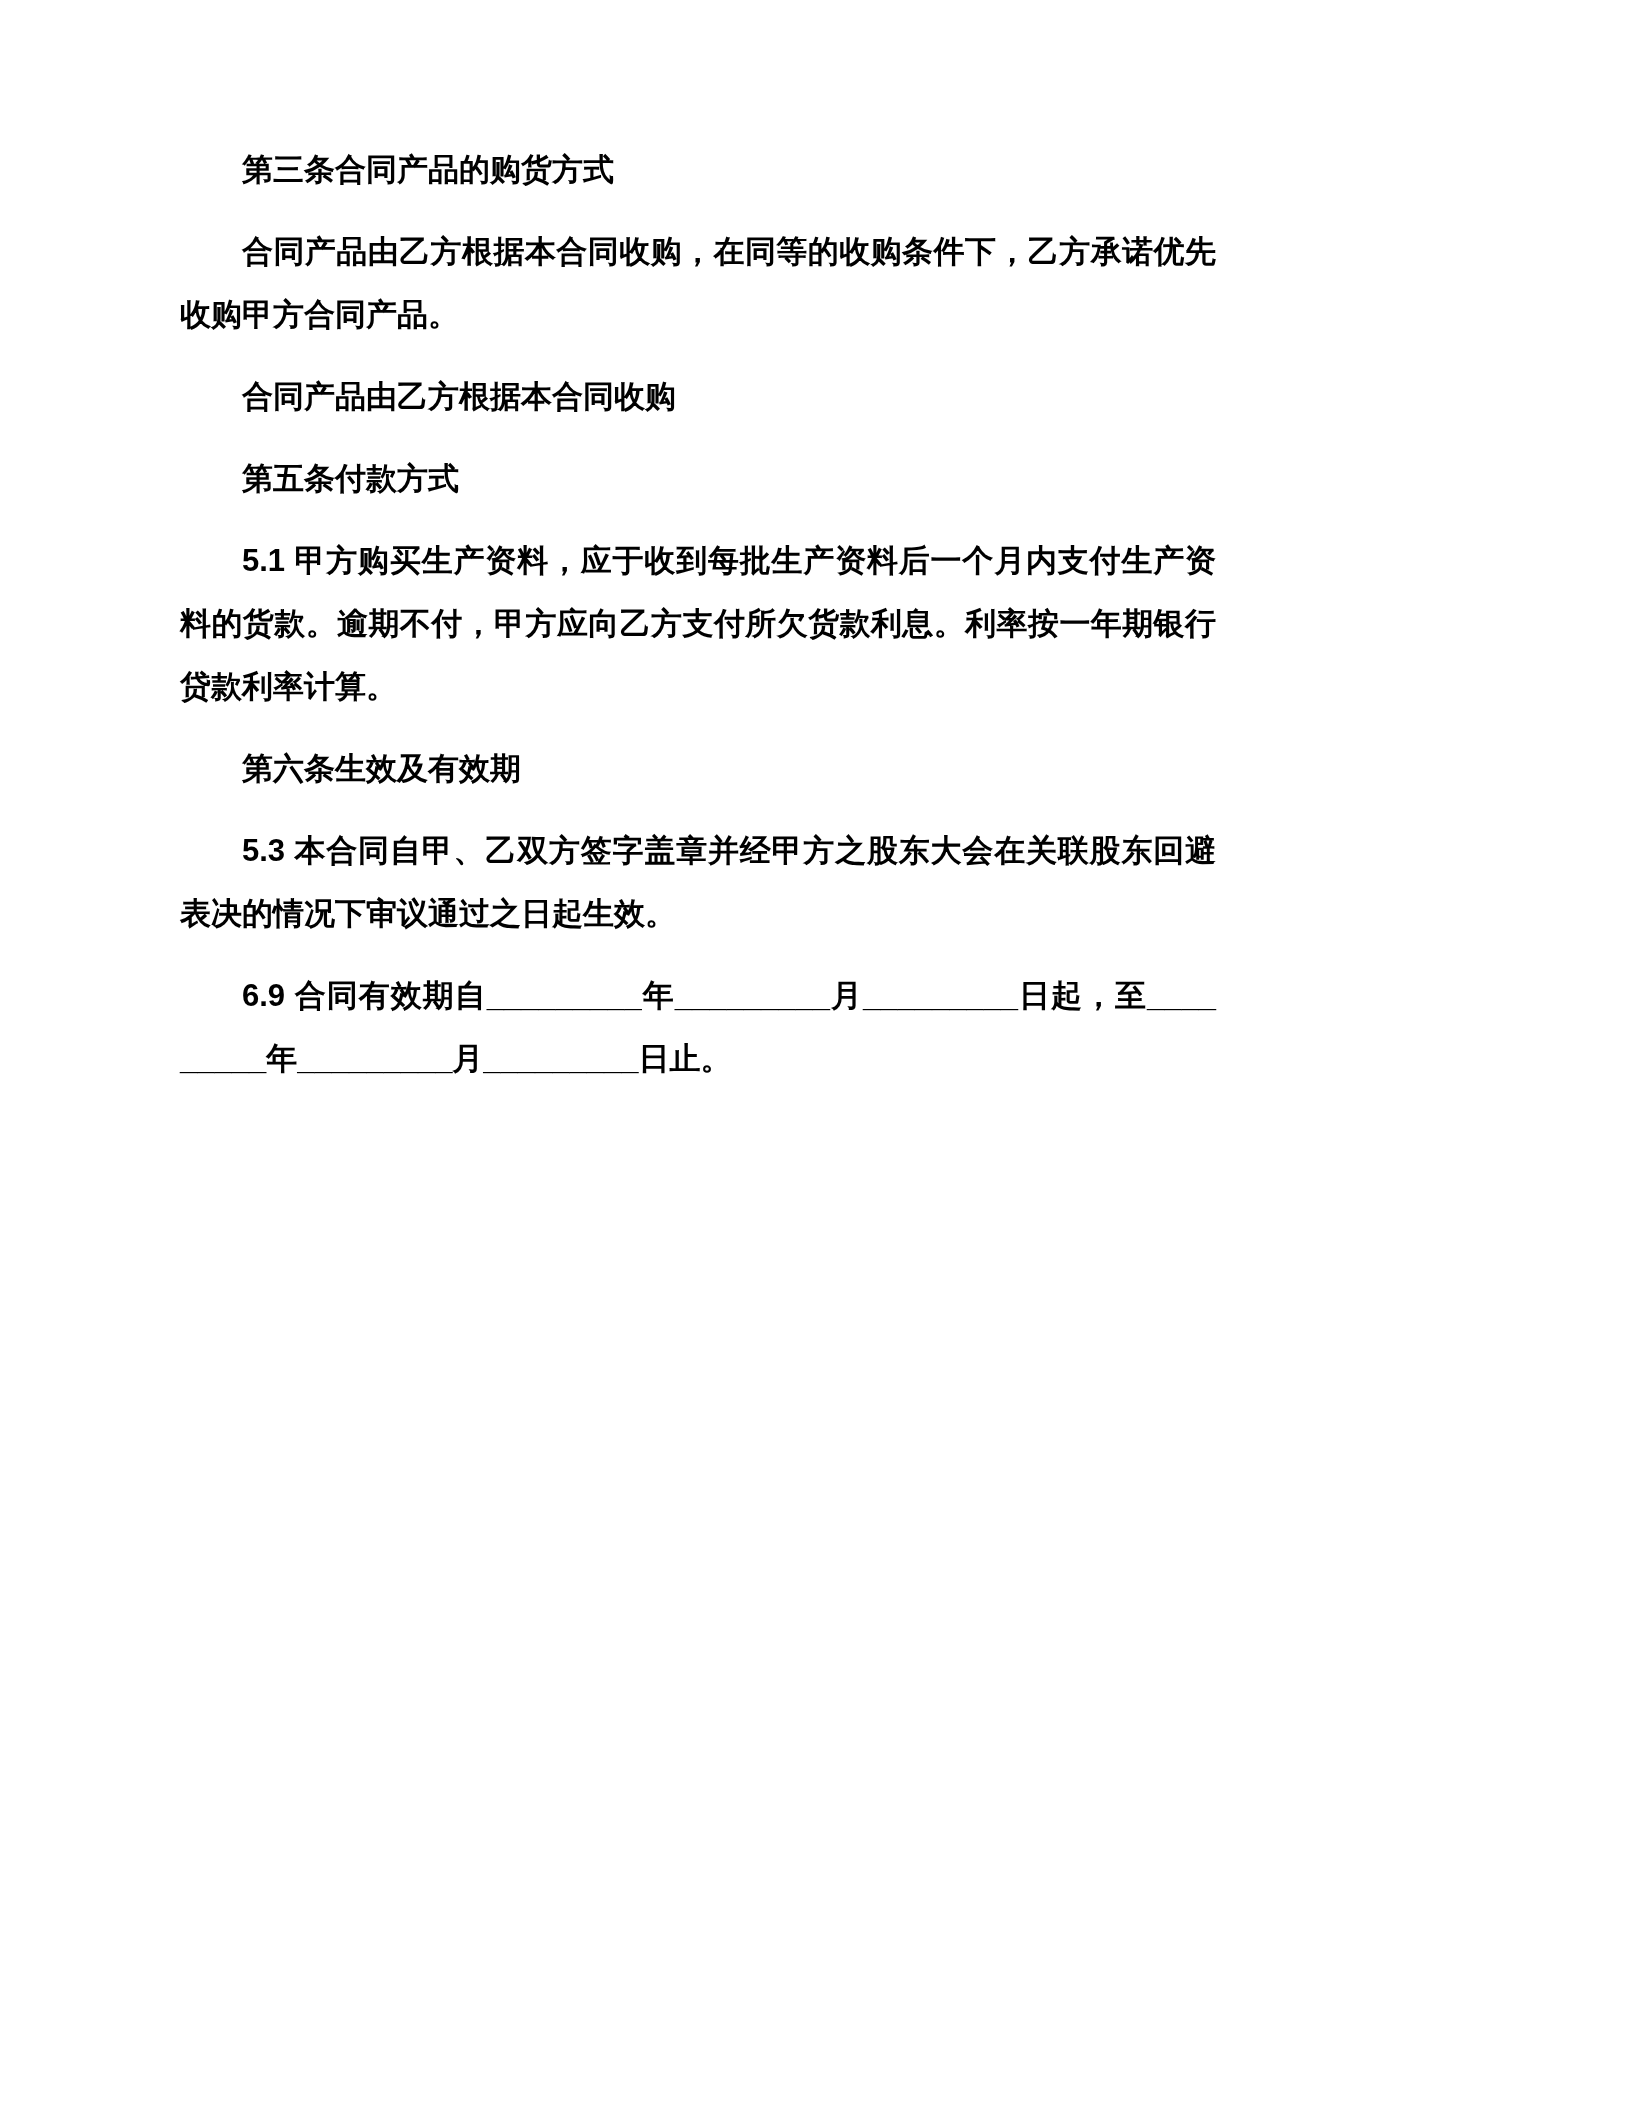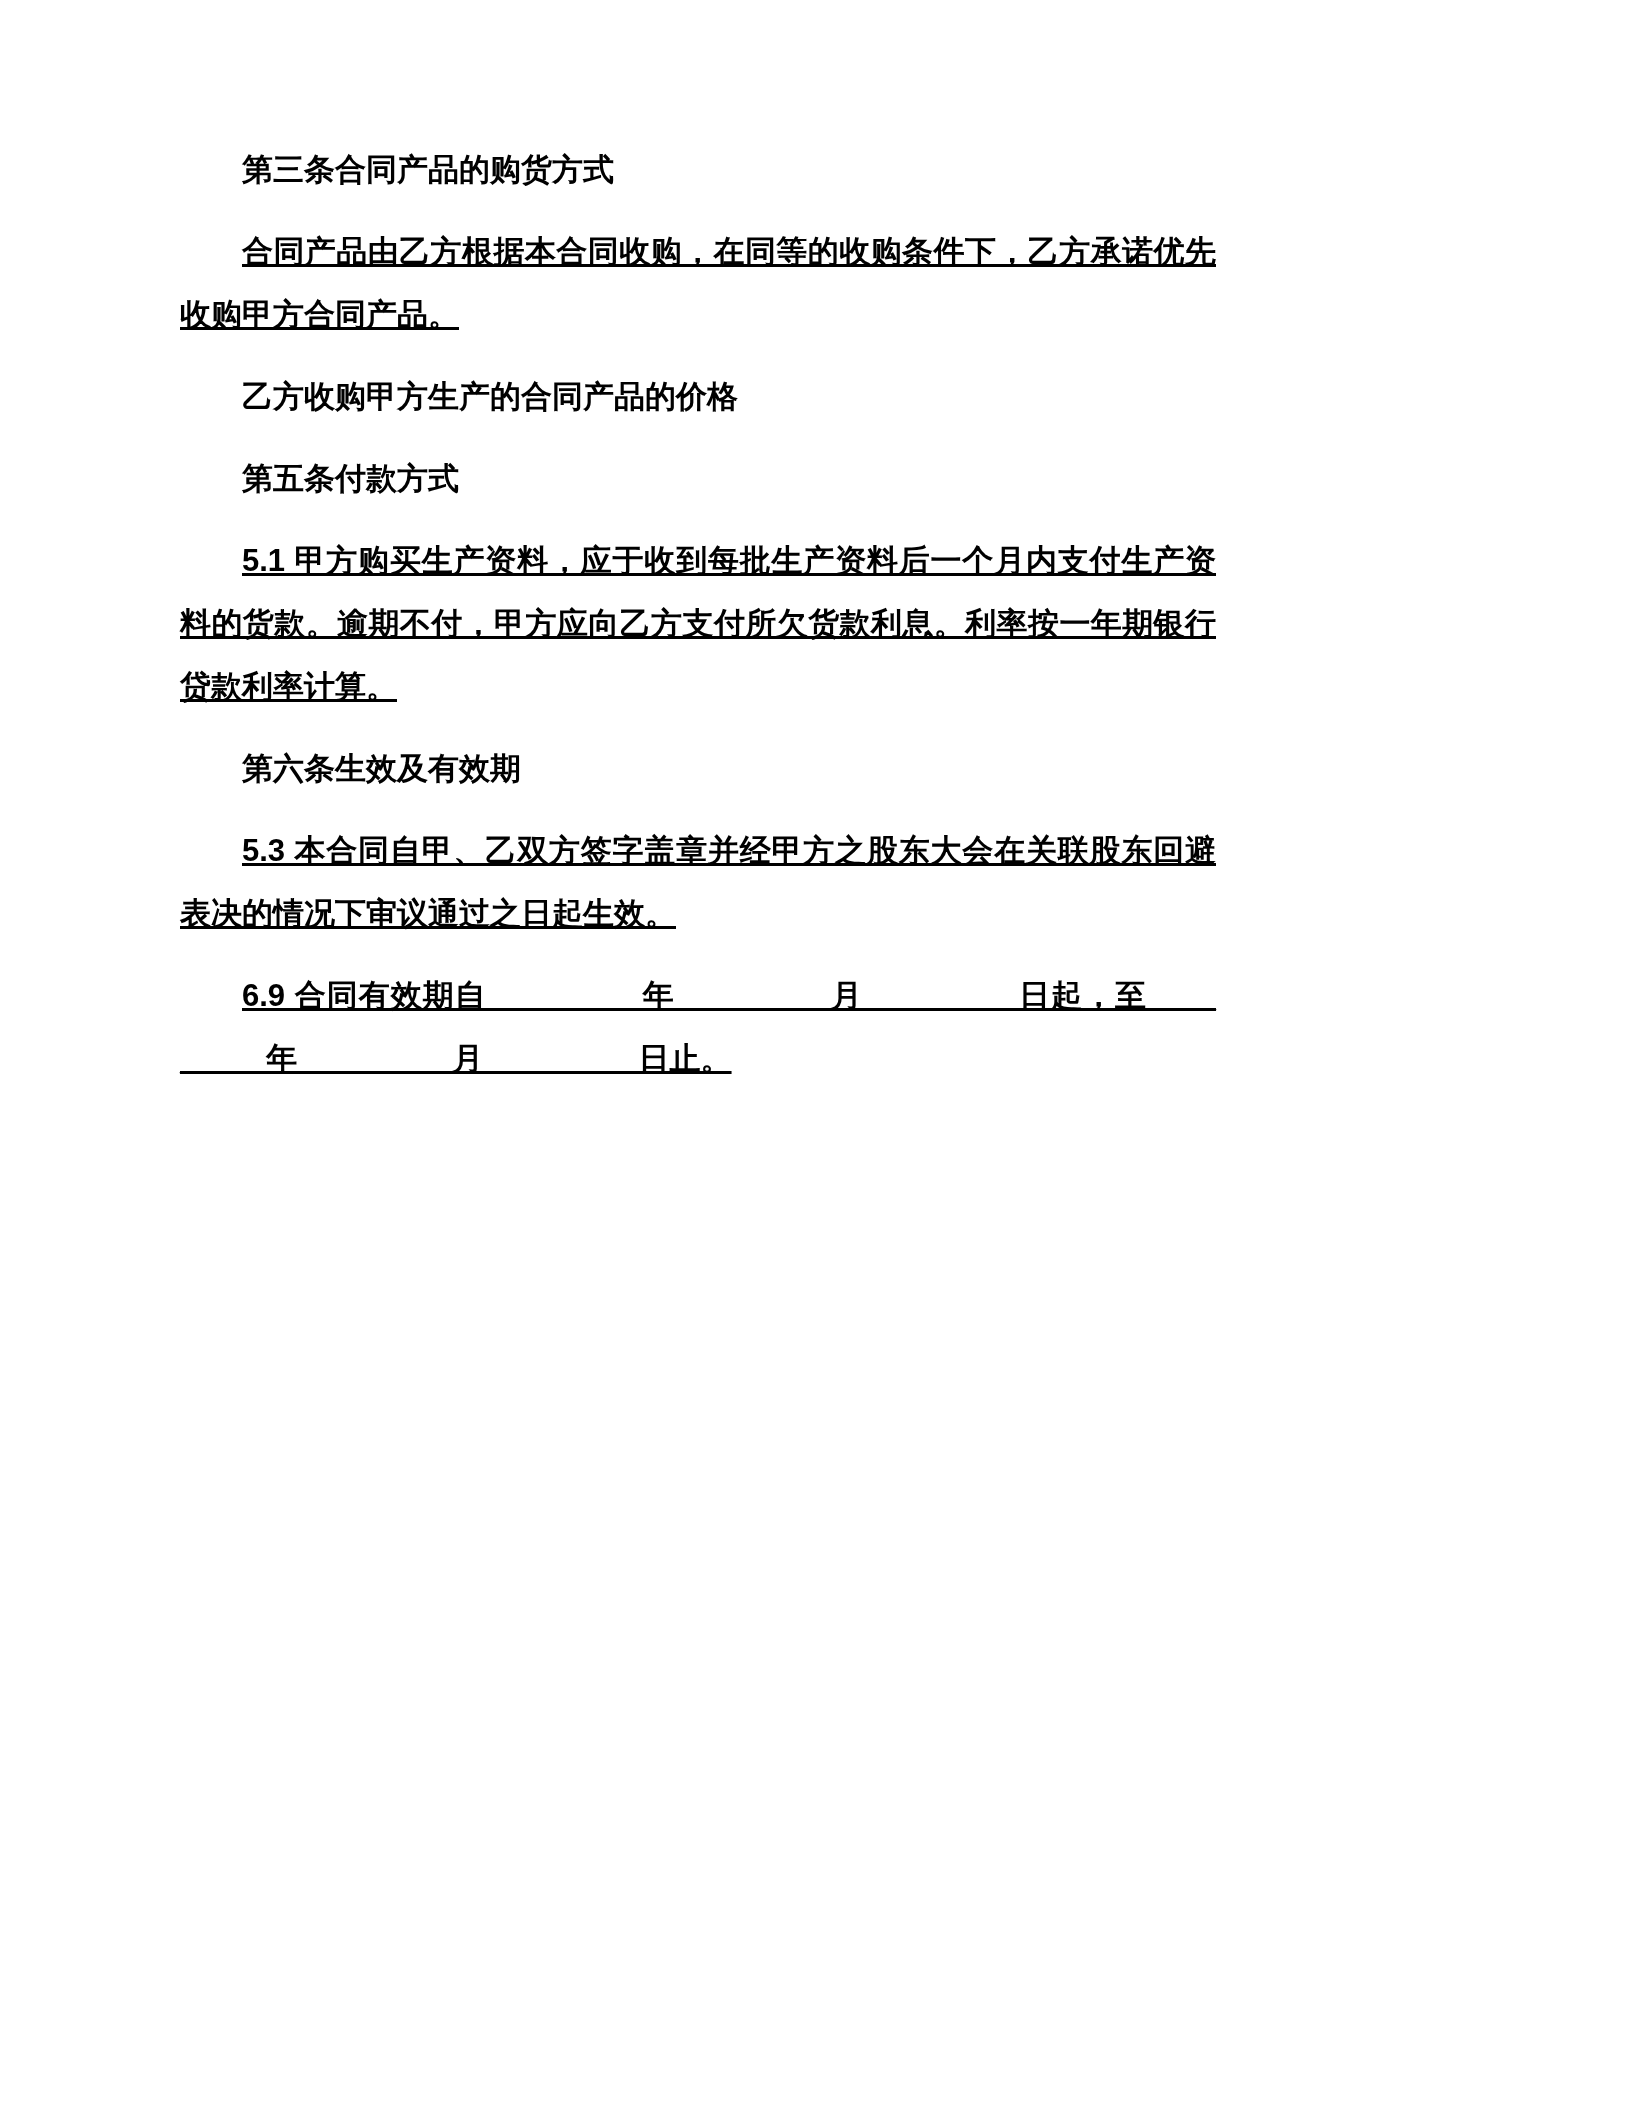--- a/index.html
+++ b/index.html
@@ -32,34 +32,33 @@
     word-break: break-all;
   }
 
   .doc p.heading {
     font-weight: 700;
     text-align: left;
   }
 
   .doc p.body {
     font-weight: 600;
-    text-decoration: underline;
   }
 </style>
 </head>
 <body>
 
 <div class="page">
   <div class="doc">
 
     <p class="heading">第三条合同产品的购货方式</p>
 
     <p class="body">合同产品由乙方根据本合同收购，在同等的收购条件下，乙方承诺优先收购甲方合同产品。</p>
 
-    <p class="heading">乙方收购甲方生产的合同产品的价格</p>
+    <p class="heading">合同产品由乙方根据本合同收购</p>
 
 
     <p class="heading">第五条付款方式</p>
 
     <p class="body">5.1 甲方购买生产资料，应于收到每批生产资料后一个月内支付生产资料的货款。逾期不付，甲方应向乙方支付所欠货款利息。利率按一年期银行贷款利率计算。</p>
 
 
     <p class="heading">第六条生效及有效期</p>
 
     <p class="body">5.3 本合同自甲、乙双方签字盖章并经甲方之股东大会在关联股东回避表决的情况下审议通过之日起生效。</p>

